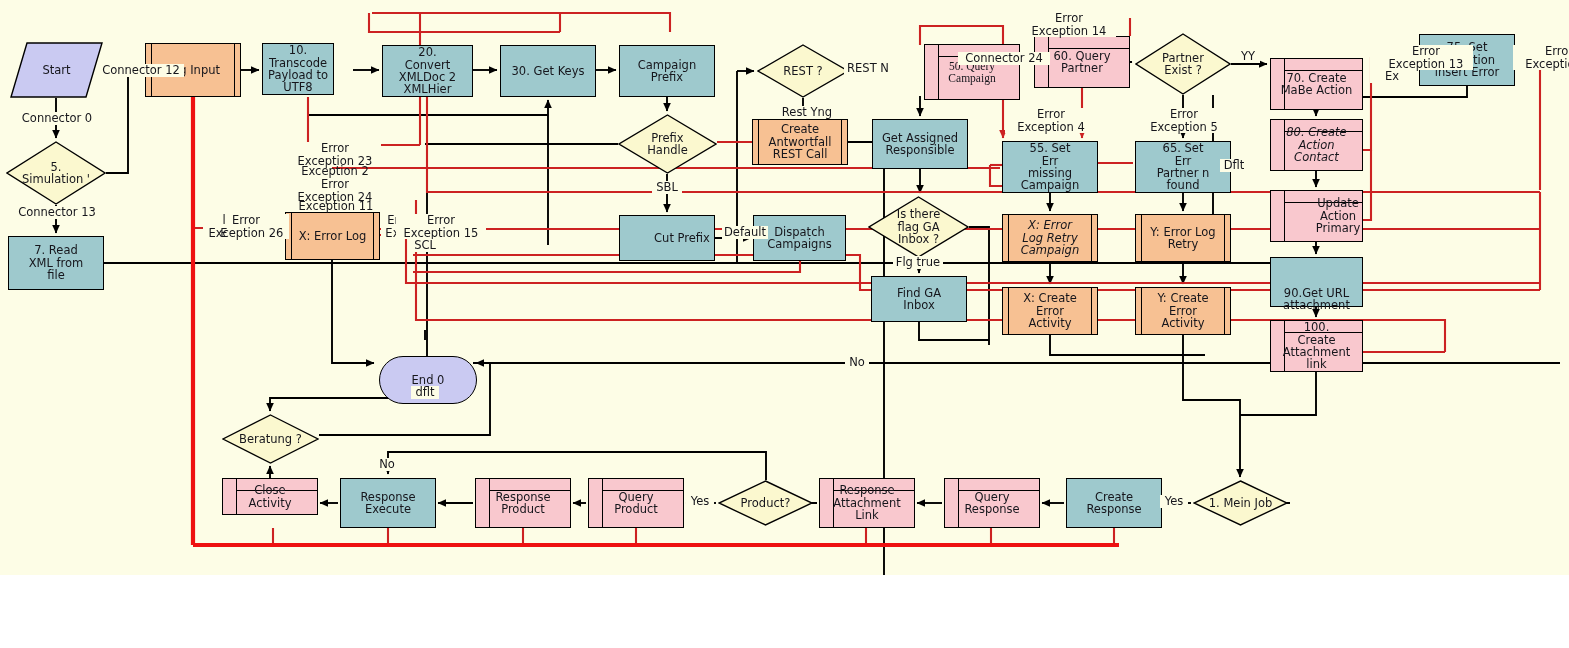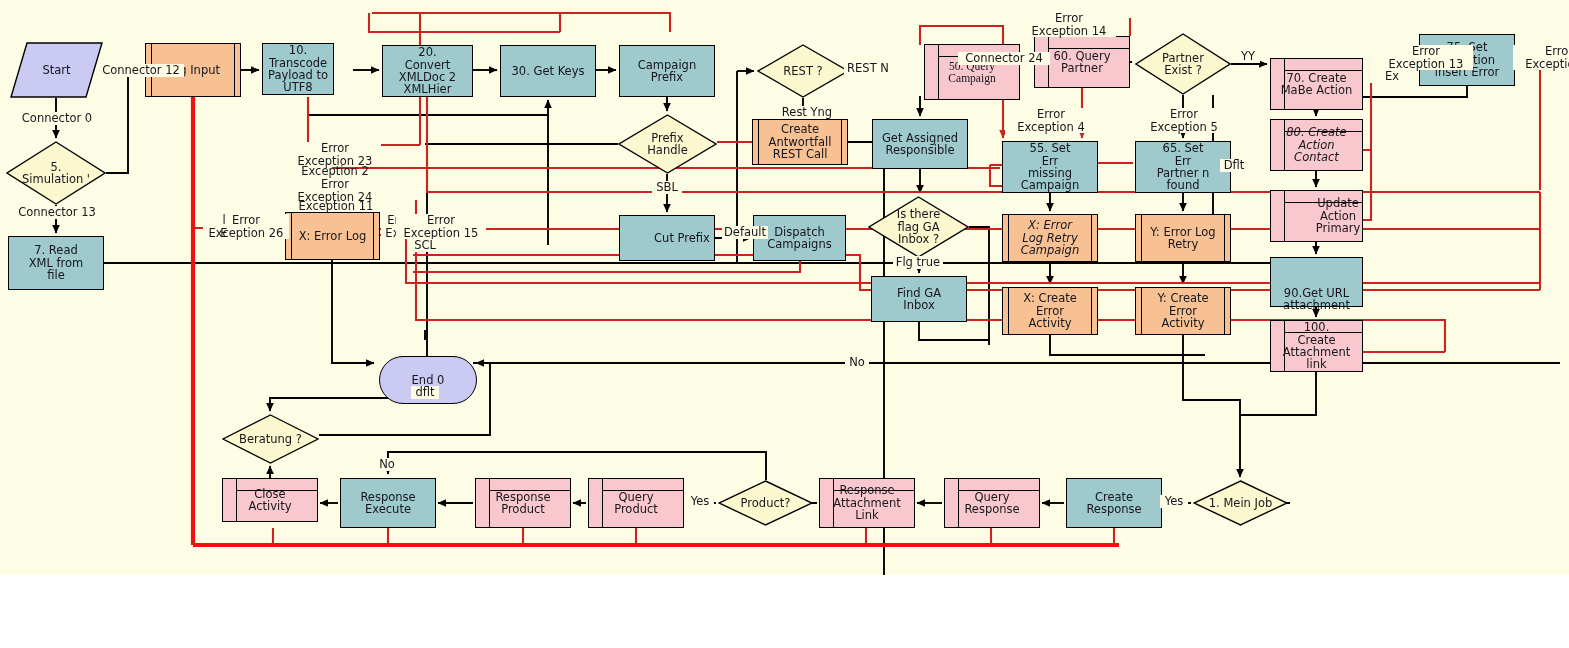--- a/index.html
+++ b/index.html
@@ -351,21 +351,21 @@
           <span style="white-space: pre-line; position: relative; z-index: 2;">75. Set
 Err Action
 insert Error</span>
         </div>
         <div class="diamond" style="left: 222px; top: 414px; width: 97px; height: 50px; position: absolute;">
           <svg class="dshape" viewBox="0 0 97 50" width="97" height="50">
             <polygon points="48.5,1 96,25 48.5,49 1,25" fill="#fbf8cf" stroke="#000" stroke-width="1.4"></polygon>
           </svg>
           <div class="dtext" style="white-space: pre-line;">Beratung ?</div>
         </div>
-        <div class="node n-pink bar-pink" style="left: 222px; top: 478px; width: 96px; height: 44px; position: absolute;">
+        <div class="node n-pink bar-pink" style="left: 222px; top: 478px; width: 96px; height: 37px; position: absolute;">
           <span style="white-space: pre-line; position: relative; z-index: 2;">Close
 Activity</span>
         </div>
         <div class="node n-teal" style="left: 340px; top: 478px; width: 96px; height: 50px; position: absolute;">
           <span style="white-space: pre-line; position: relative; z-index: 2;">Response
 Execute</span>
         </div>
         <div class="node n-pink bar-pink" style="left: 475px; top: 478px; width: 96px; height: 50px; position: absolute;">
           <span style="white-space: pre-line; position: relative; z-index: 2;">Response
 Product</span>

